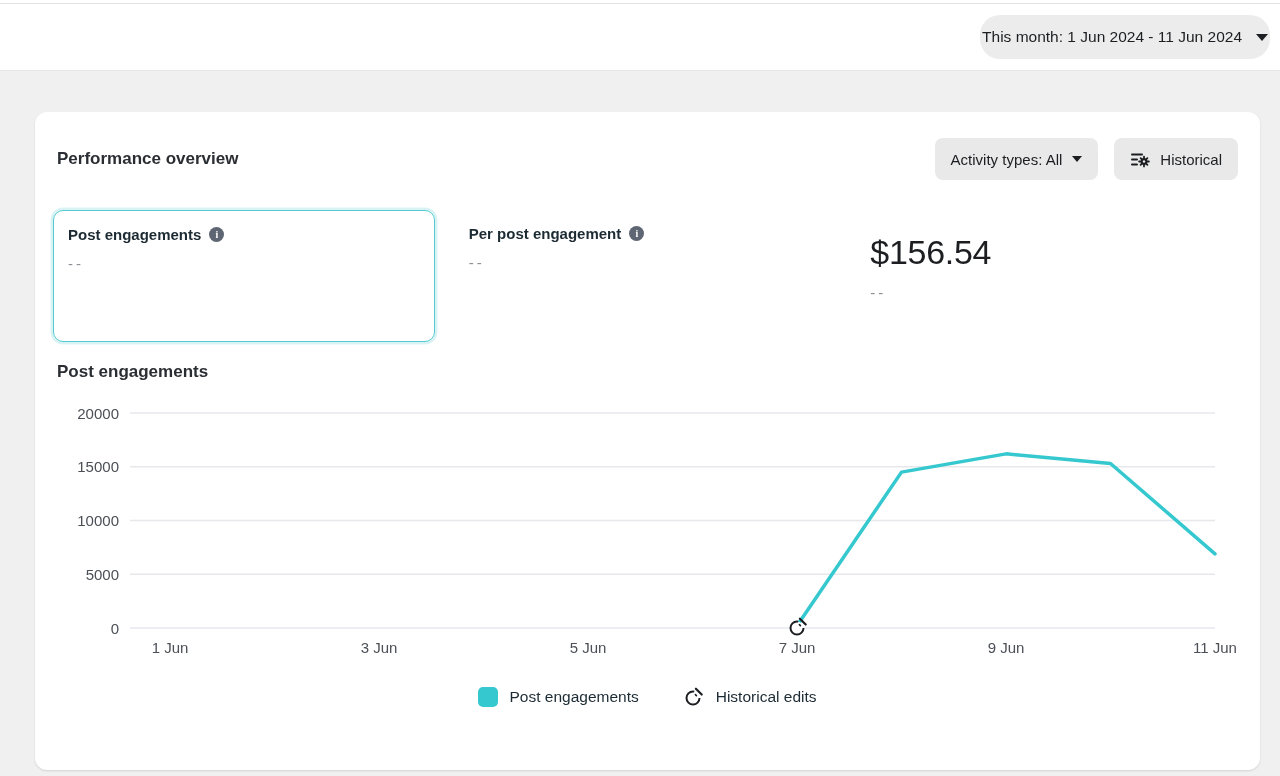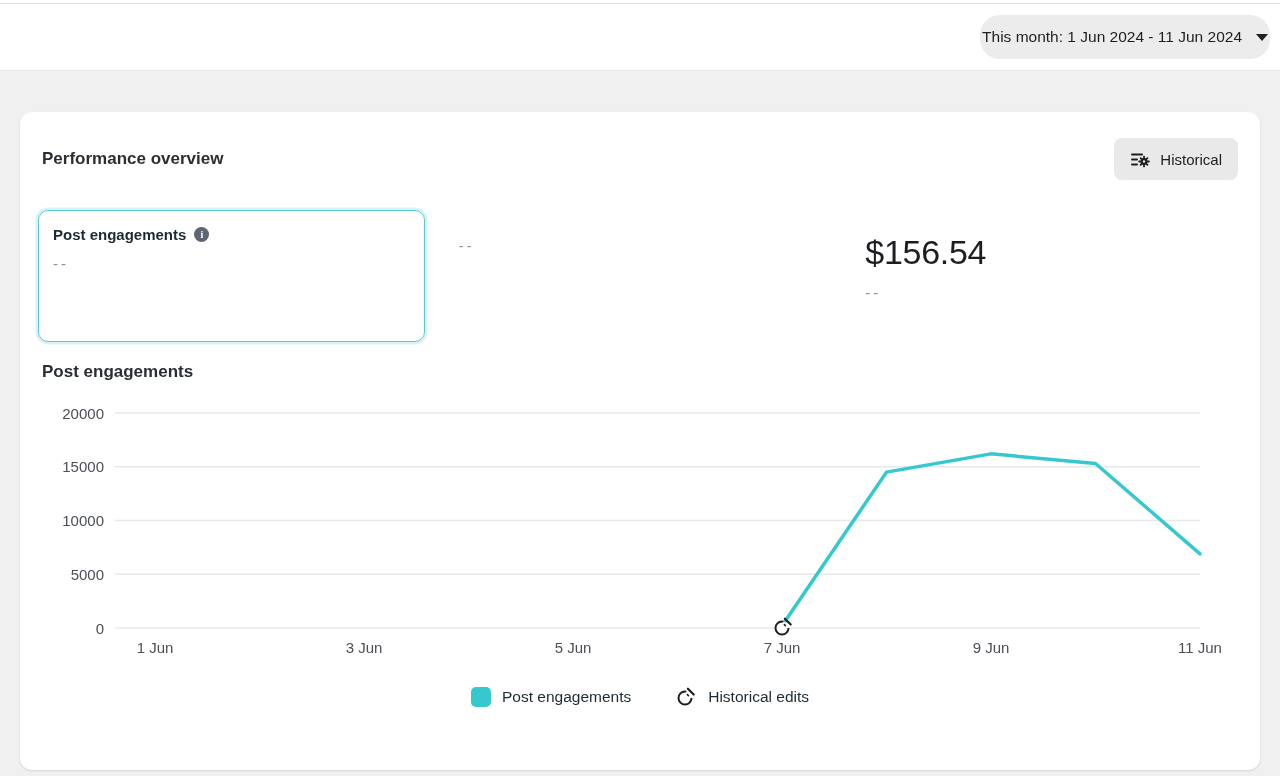--- a/index.html
+++ b/index.html
@@ -11,21 +11,21 @@
   .topbar::before { content:''; position:absolute; top:3px; left:0; right:0; height:1px; background:#e3e3e3; }
   .date-btn { position:absolute; right:10px; top:15px; height:44px; padding:0 2px;
     background:#ececec; border:none; border-radius:20px; cursor:pointer;
     display:flex; align-items:center; gap:14px;
     font-family:"Liberation Sans",sans-serif; font-size:15.5px; color:#1c1e21; }
   .caret { width:0; height:0; border-left:6px solid transparent; border-right:6px solid transparent;
     border-top:7px solid #1c1e21; display:inline-block; }
   .caret.sm { border-left-width:5.5px; border-right-width:5.5px; border-top-width:6.5px; }
 
   
-  .page { padding:41px 20px 0 20px; }
+  .page { padding:41px 20px 0 20px;margin-left:15px; }
   .card { background:#fff; border-radius:12px; box-shadow:0 1px 2px rgba(0,0,0,.12);
     height:658px; padding:26px 22px 0 22px; }
 
   .card-header { display:flex; justify-content:space-between; align-items:center; height:42px; }
   .card-title { font-size:17px; font-weight:700; color:#2a2e33; }
   .hdr-actions { display:flex; gap:16px; }
   .pill-btn { height:42px; padding:0 16px; background:var(--btn-bg,#e9e9e9); border:none; border-radius:8px;
     display:flex; align-items:center; gap:10px; cursor:pointer;
     font-family:"Liberation Sans",sans-serif; font-size:15px; color:#1c1e21; }
 
@@ -62,20 +62,24 @@
   </button>
 </div>
 
 <div class="page">
   <div class="card">
 
     <div class="card-header">
       <div class="card-title">Performance overview</div>
       <div class="hdr-actions">
         <button class="pill-btn">
+          <span>Activity types: All</span>
+          <span class="caret sm"></span>
+        </button>
+        <button class="pill-btn">
           <span style="display:inline-flex">
             <svg width="20" height="20" viewBox="0 0 20 20">
               <g stroke="#1c1e21" stroke-width="2" stroke-linecap="round">
                 <line x1="2" y1="5.5" x2="12" y2="5.5"></line>
                 <line x1="2" y1="10.5" x2="7" y2="10.5"></line>
                 <line x1="2" y1="15.5" x2="7" y2="15.5"></line>
               </g>
               <g fill="#1c1e21">
                 <circle cx="14" cy="12.5" r="3.4"></circle>
                 <g stroke="#1c1e21" stroke-width="1.8" stroke-linecap="round">
@@ -99,20 +103,24 @@
 
     <div class="metrics">
       <div class="metric selected">
         <div class="metric-label">
           <span>Post engagements</span>
           <span class="info-icon"></span>
         </div>
         <div class="metric-sub">--</div>
       </div>
       <div class="metric">
+        <div class="metric-label">
+          <span>Per post engagement</span>
+          <span class="info-icon"></span>
+        </div>
         <div class="metric-sub">--</div>
       </div>
       <div class="metric">
         <div class="metric-value">$156.54</div>
         <div class="metric-sub">--</div>
       </div>
     </div>
 
     <div class="chart-title">Post engagements</div>
 

